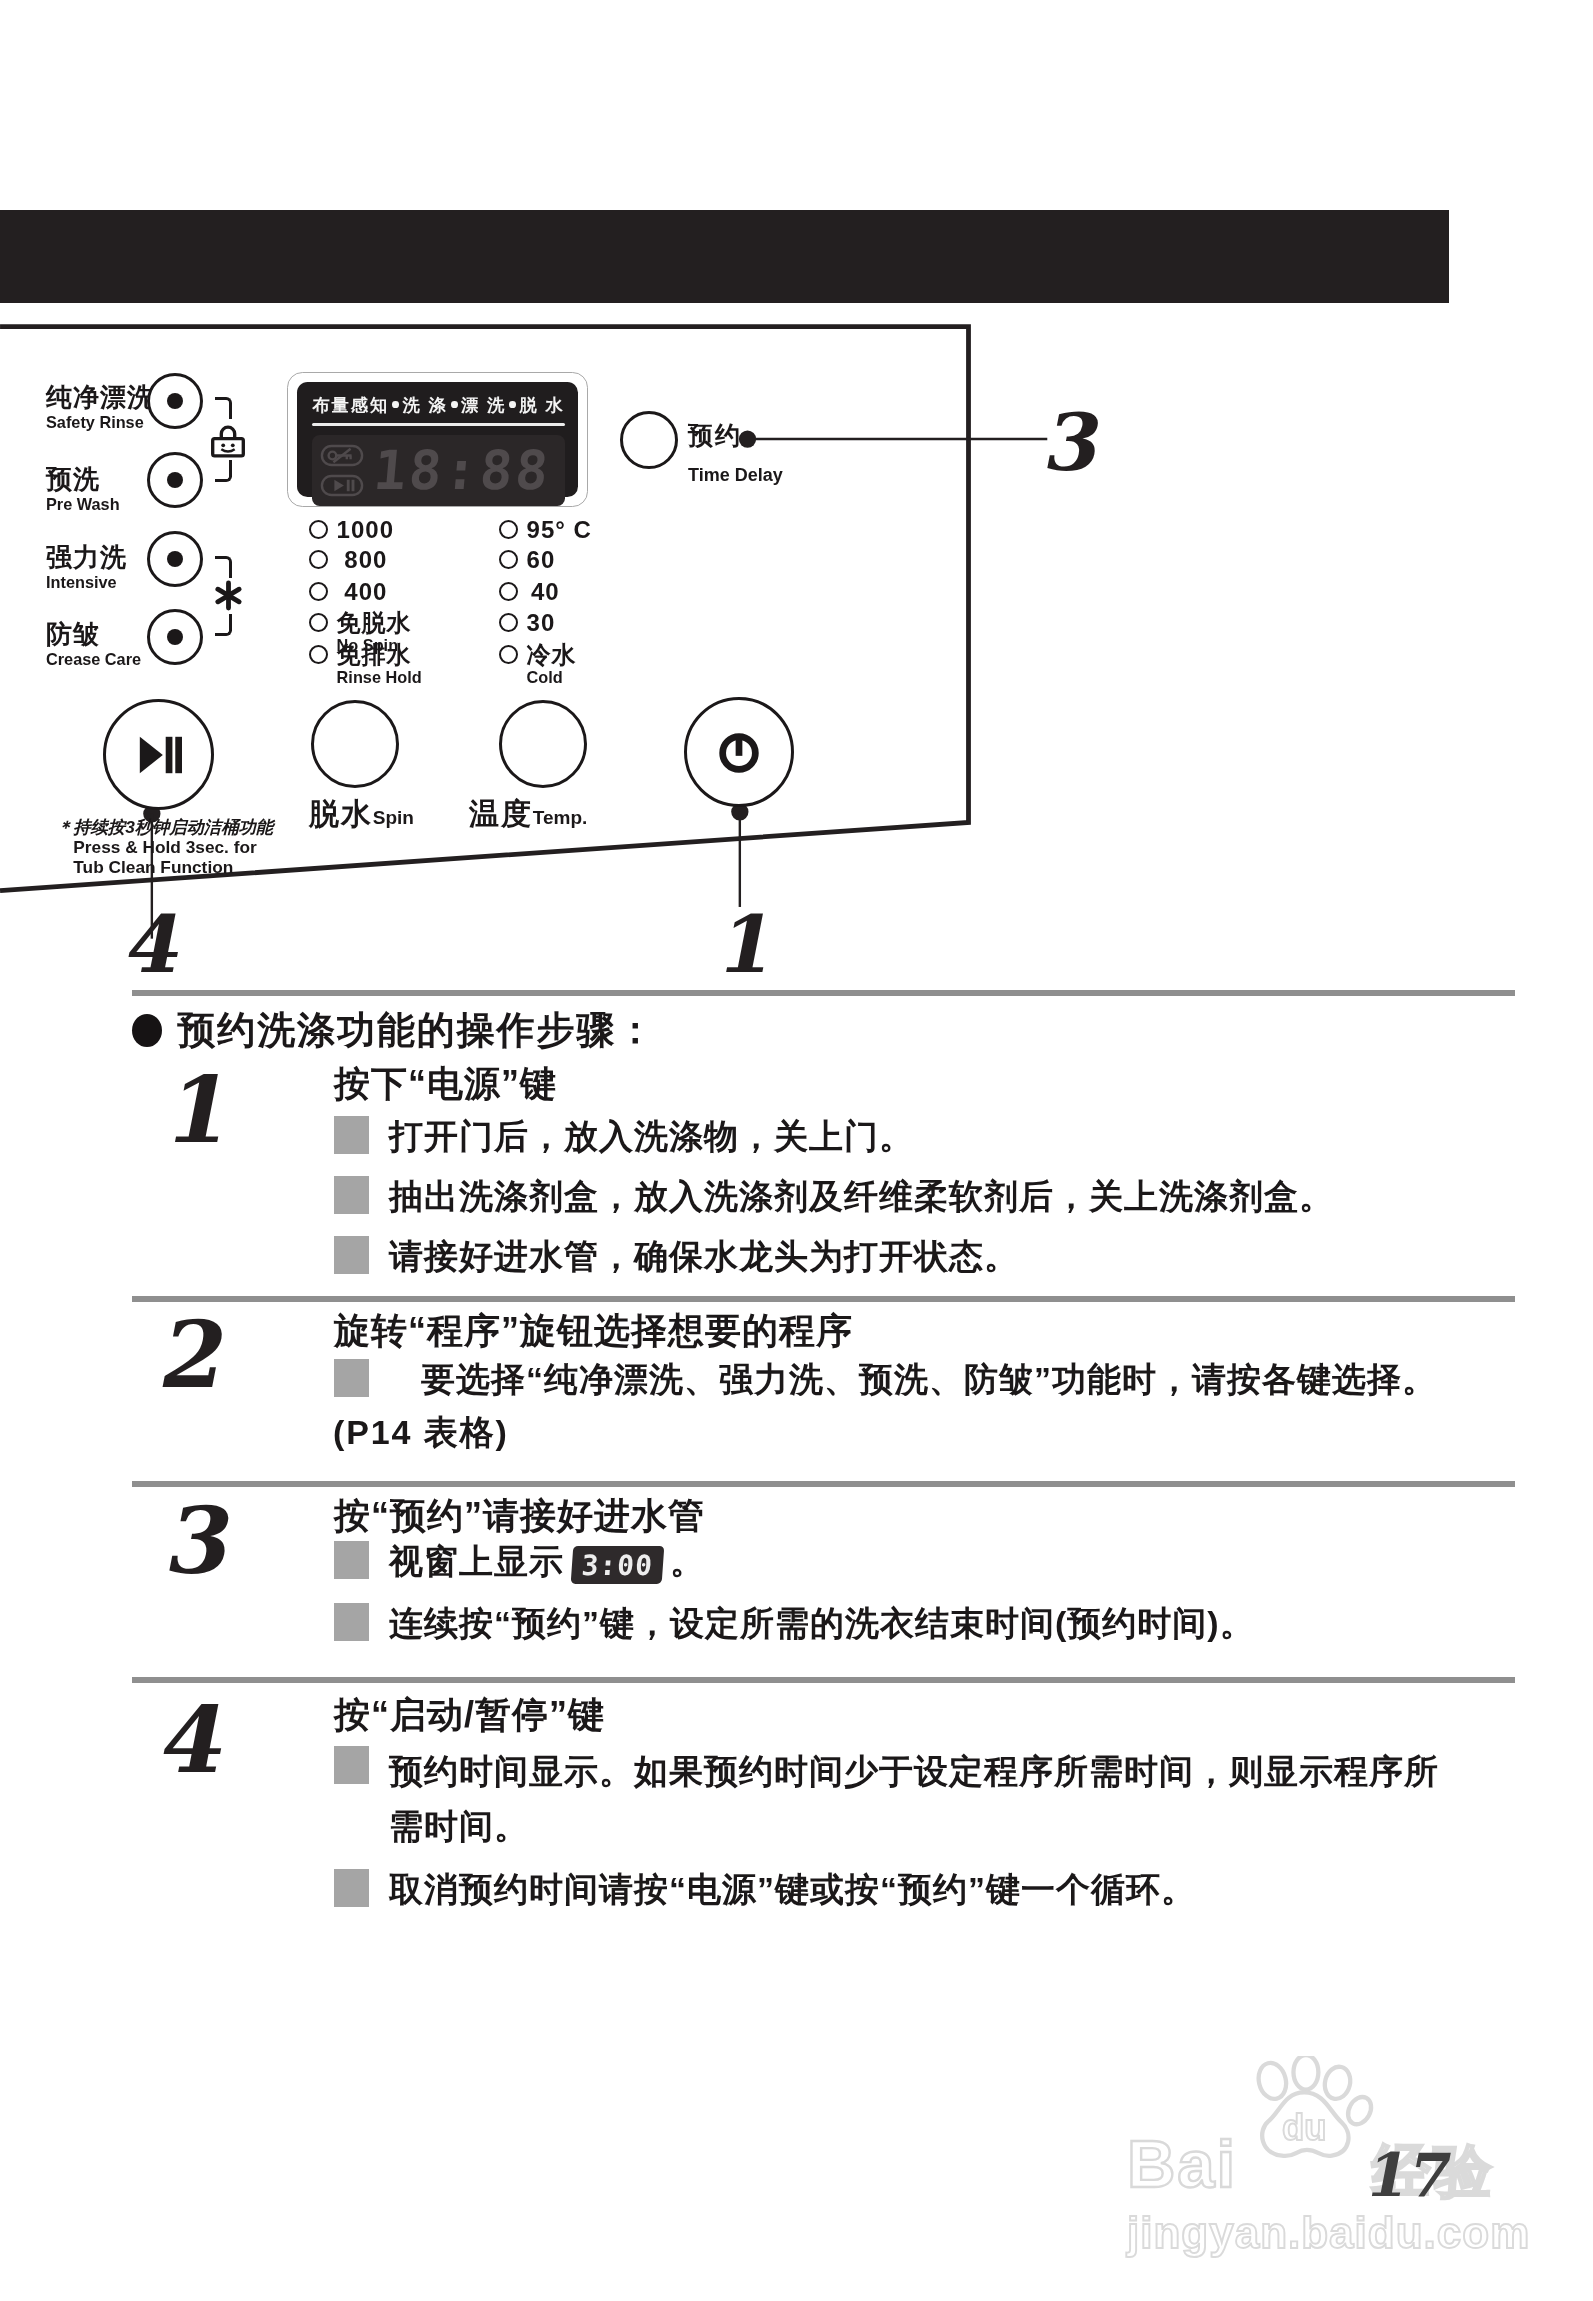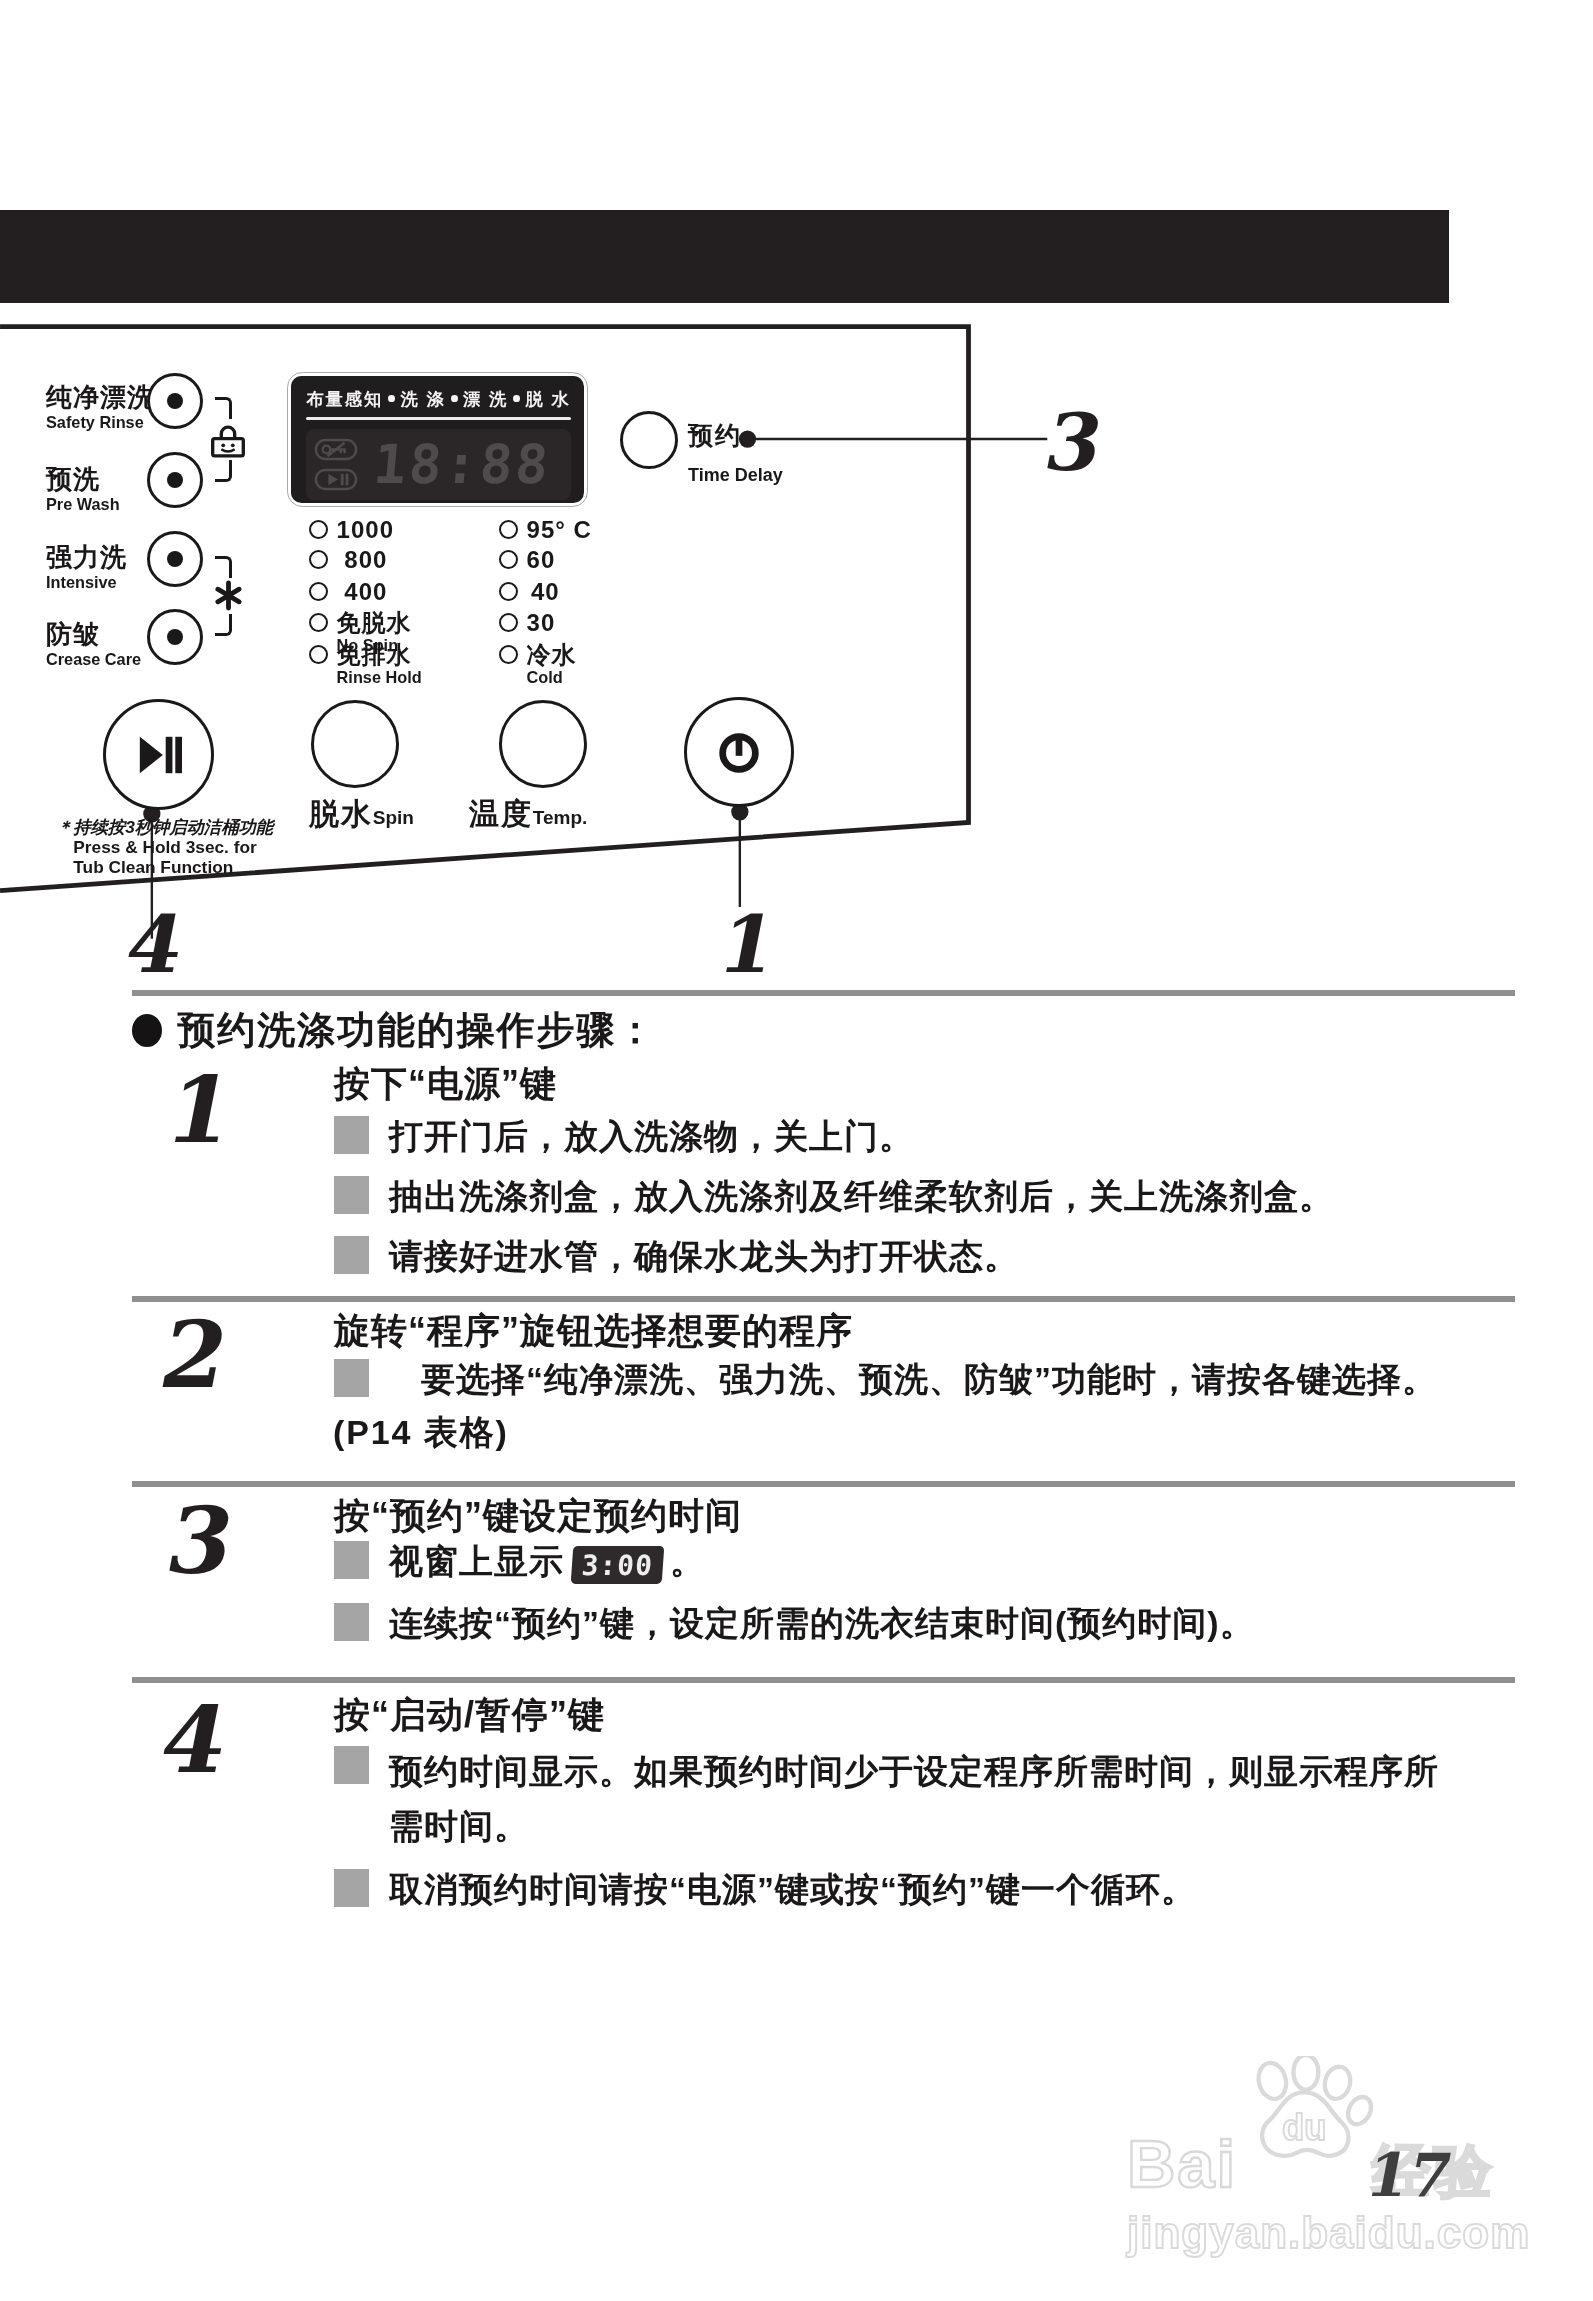--- a/index.html
+++ b/index.html
@@ -11,21 +11,21 @@
   .overlay{position:absolute;left:0;top:0;width:1594px;height:2302px;pointer-events:none;}
   
   .prog-label{position:absolute;line-height:1.05;}
   .prog-label .zh{font-size:26px;font-weight:700;letter-spacing:1px;}
   .prog-label .en{font-size:16.3px;font-weight:700;margin-top:2.9px;}
   .pbtn{position:absolute;width:56px;height:56px;border:3.8px solid #1b1819;border-radius:50%;box-sizing:border-box;background:#fff;display:flex;align-items:center;justify-content:center;}
   .pbtn .dot{width:16.3px;height:16.3px;border-radius:50%;background:#1b1819;display:block;}
   .bracket-top{position:absolute;width:14.4px;height:19px;border-top:3.8px solid #1b1819;border-right:3.8px solid #1b1819;border-radius:0 5.8px 0 0;}
   .bracket-bot{position:absolute;width:14.4px;height:19px;border-bottom:3.8px solid #1b1819;border-right:3.8px solid #1b1819;border-radius:0 0 5.8px 0;}
   
-  .display{position:absolute;left:287px;top:372px;width:301px;height:135px;border:1.9px solid #a9a9a9;border-radius:15.4px;box-sizing:border-box;background:#fff;padding:3px;}
+  .display{position:absolute;left:287px;top:372px;width:301px;height:135px;border:1.9px solid #a9a9a9;border-radius:15.4px;box-sizing:border-box;background:#fff;padding:9px;}
   .display-inner{width:100%;height:100%;background:#201d1e;border-radius:10.6px;box-sizing:border-box;padding:10.6px 13.4px 0 15.4px;}
   .status-row{display:flex;align-items:center;justify-content:space-between;color:#f4f4f4;font-size:17.3px;font-weight:700;letter-spacing:1.9px;}
   .status-dot{width:6.7px;height:6.7px;border-radius:50%;background:#f4f4f4;flex:0 0 auto;margin:0 1.9px;}
   .status-line{height:2.9px;background:#ececec;margin-top:6.7px;border-radius:1.9px;}
   .digit-panel{margin-top:8.6px;height:71px;background:#2b2728;border-radius:7.7px;display:flex;align-items:center;}
   .pill-col{display:flex;flex-direction:column;gap:6.7px;margin-left:7.7px;}
   .digits{flex:1;text-align:center;font-family:"DejaVu Sans Mono",monospace;font-weight:700;font-size:54px;color:#4f4a4c;letter-spacing:2.9px;transform:skewX(-5deg);padding-right:3.8px;}
   
   .opt{position:absolute;display:flex;align-items:flex-start;gap:8.6px;}
   .radio{width:19px;height:19px;border:2.9px solid #1b1819;border-radius:50%;box-sizing:border-box;background:#fff;flex:0 0 auto;margin-top:1.9px;}
@@ -283,21 +283,21 @@
   <div class="step-num" style="left:163px;top:1309px;">2</div>
   <div class="step-title" style="top:1307px;">旋转“程序”旋钮选择想要的程序</div>
   <div class="brow" style="top:1357px;gap:32px;">
     <span class="bsq"></span>
     <div class="btxt">要选择“纯净漂洗、强力洗、预洗、防皱”功能时，请按各键选择。</div>
   </div>
   <div class="note" style="top:1410px;">(P14 表格)</div>
 
   <div class="divider" style="top:1481px;"></div>
   <div class="step-num" style="left:169px;top:1495px;">3</div>
-  <div class="step-title" style="top:1492px;">按“预约”键设定预约时间</div>
+  <div class="step-title" style="top:1492px;">按“预约”请接好进水管</div>
   <div class="brow" style="top:1539px;">
     <span class="bsq"></span>
     <div class="btxt"><span>视窗上显示</span><span class="chip">3:00</span><span>。</span></div>
   </div>
   <div class="brow" style="top:1601px;">
     <span class="bsq"></span>
     <div class="btxt">连续按“预约”键，设定所需的洗衣结束时间(预约时间)。</div>
   </div>
 
   <div class="divider" style="top:1677px;"></div>

